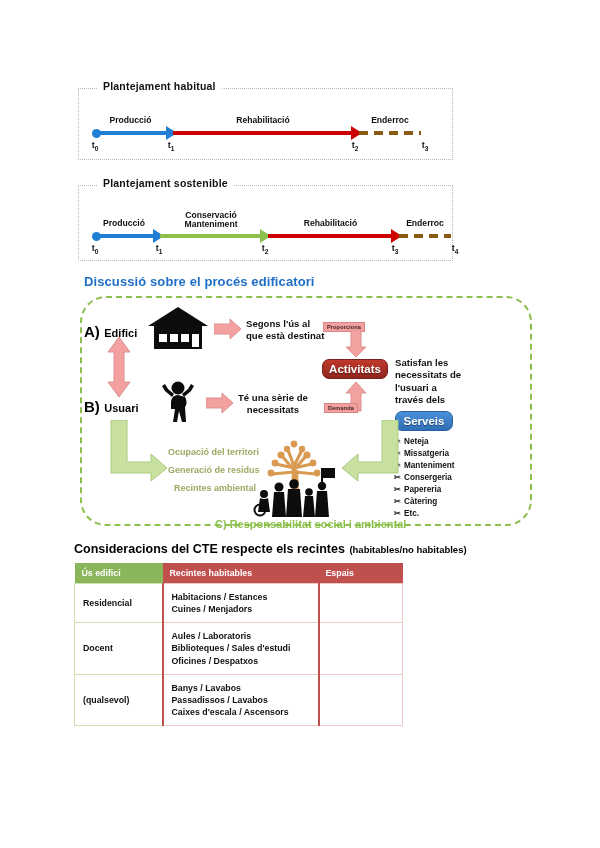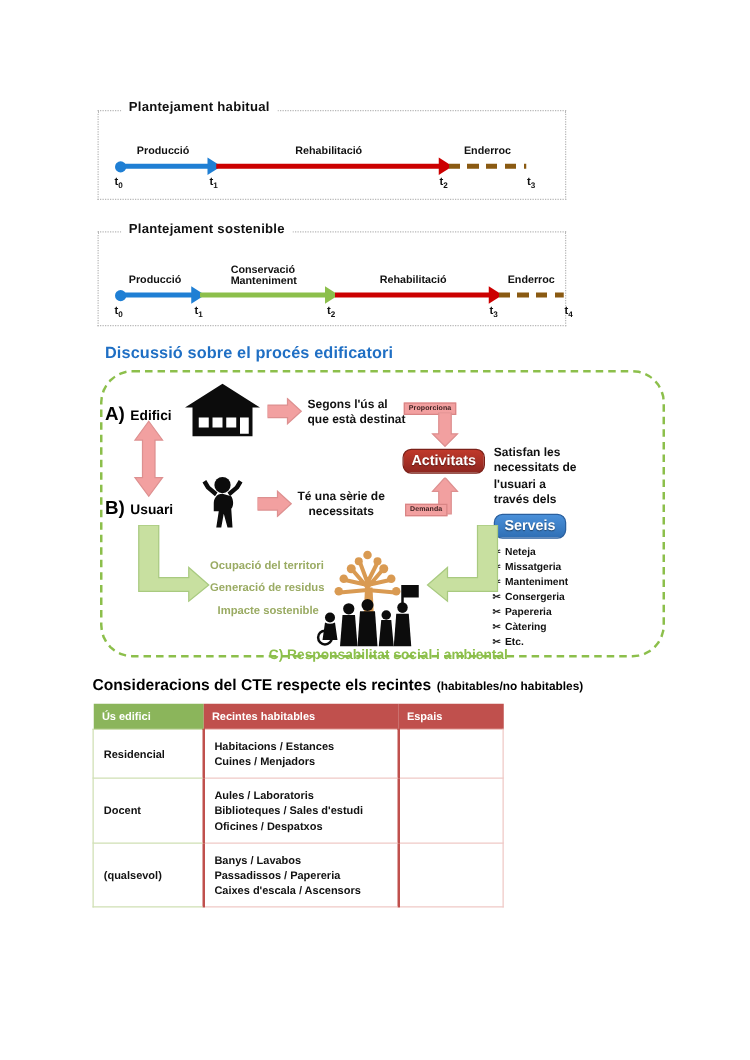--- a/index.html
+++ b/index.html
@@ -19,21 +19,21 @@
   .tl-row{position:absolute;}
   .seg{position:absolute;height:4px;top:0;}
   .seg .bar{position:absolute;left:0;top:0;height:4px;width:100%;}
   .seg .head{
     position:absolute;right:-9px;top:-5px;width:0;height:0;
     border-top:7px solid transparent;border-bottom:7px solid transparent;
   }
   .dot{position:absolute;width:9px;height:9px;border-radius:50%;top:-2.5px;}
   .seg-label{
     position:absolute;bottom:9px;left:50%;transform:translateX(-50%);
-    font-size:8.6px;font-weight:bold;color:#111;white-space:nowrap;text-align:left;line-height:1.12;
+    font-size:8.6px;font-weight:bold;color:#111;white-space:nowrap;text-align:center;line-height:1.12;
   }
   .tick{
     position:absolute;top:9px;font-size:9px;font-weight:bold;color:#111;
     transform:translateX(-50%);white-space:nowrap;
   }
   .tick sub{font-size:6.5px;}
   .dashseg{position:absolute;height:4px;top:0;}
   .dashseg .dbar{
     position:absolute;left:0;top:0;height:4px;width:100%;
     background:repeating-linear-gradient(to right,#8a5a12 0 9px,transparent 9px 15px);
@@ -261,21 +261,21 @@
     <div class="svc-item"><span class="gl">✂</span><span>Càtering</span></div>
     <div class="svc-item"><span class="gl">✂</span><span>Etc.</span></div>
   </div>
 
   <svg style="position:absolute;left:107px;top:420px;" width="62" height="62" viewBox="0 0 62 62">
     <polygon points="4,0 20,0 20,42 44,42 44,34 60,48 44,61 44,53 4,53" fill="#c8e0a0" stroke="#a9ca80" stroke-width="1"></polygon>
   </svg>
 
   <div class="greentext" style="left:152px;top:448px;">Ocupació del territori</div>
   <div class="greentext" style="left:152px;top:466px;">Generació de residus</div>
-  <div class="greentext" style="left:158px;top:484px;">Impacte sostenible</div>
+  <div class="greentext" style="left:158px;top:484px;">Recintes ambiental</div>
 
   <svg style="position:absolute;left:252px;top:440px;" width="86" height="78" viewBox="0 0 86 78">
     <g fill="#d99a52">
       <path d="M40 30 L46 30 L48 72 L38 72 Z"></path>
       <path d="M42 30 L30 16 M42 30 L54 16 M42 26 L36 10 M42 26 L50 10 M42 28 L24 24 M42 28 L60 24 M42 32 L20 34 M42 32 L64 34" stroke="#d99a52" stroke-width="3.2" fill="none" stroke-linecap="round"></path>
       <circle cx="29" cy="15" r="3.6"></circle>
         <circle cx="55" cy="15" r="3.6"></circle>
       <circle cx="35" cy="9" r="3.2"></circle>
         <circle cx="50" cy="9" r="3.2"></circle>
       <circle cx="23" cy="23" r="3.4"></circle>
@@ -345,21 +345,21 @@
           <span class="cellline">Aules / Laboratoris</span>
           <span class="cellline">Biblioteques / Sales d'estudi</span>
           <span class="cellline">Oficines / Despatxos</span>
         </td>
         <td class="c3">&nbsp;</td>
       </tr>
       <tr>
         <td class="c1">(qualsevol)</td>
         <td class="c2">
           <span class="cellline">Banys / Lavabos</span>
-          <span class="cellline">Passadissos / Papereria</span>
+          <span class="cellline">Passadissos / Lavabos</span>
           <span class="cellline">Caixes d'escala / Ascensors</span>
         </td>
         <td class="c3">&nbsp;</td>
       </tr>
     </tbody>
   </table>
 
 </div>
 
 </body></html>

